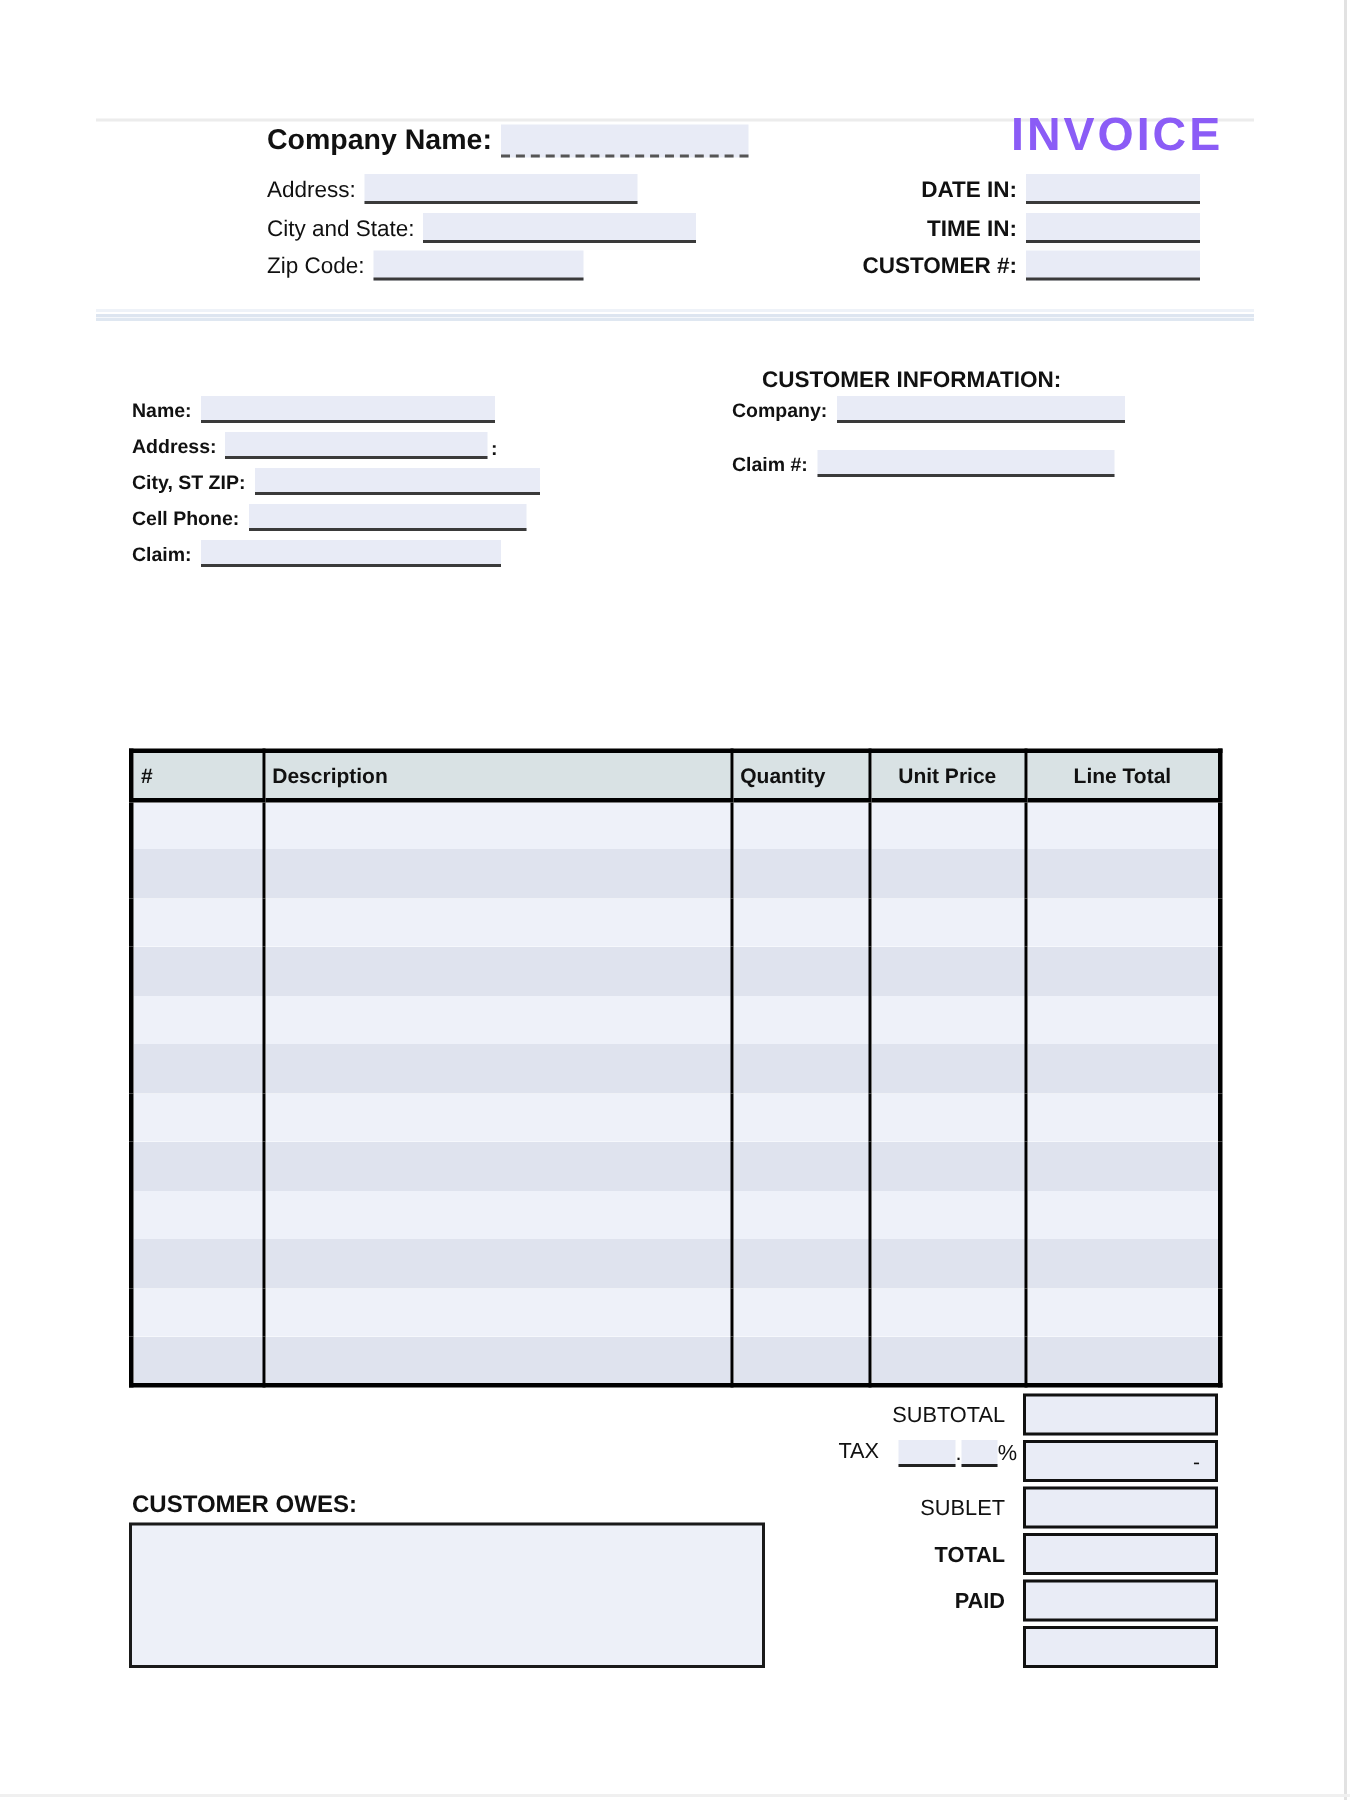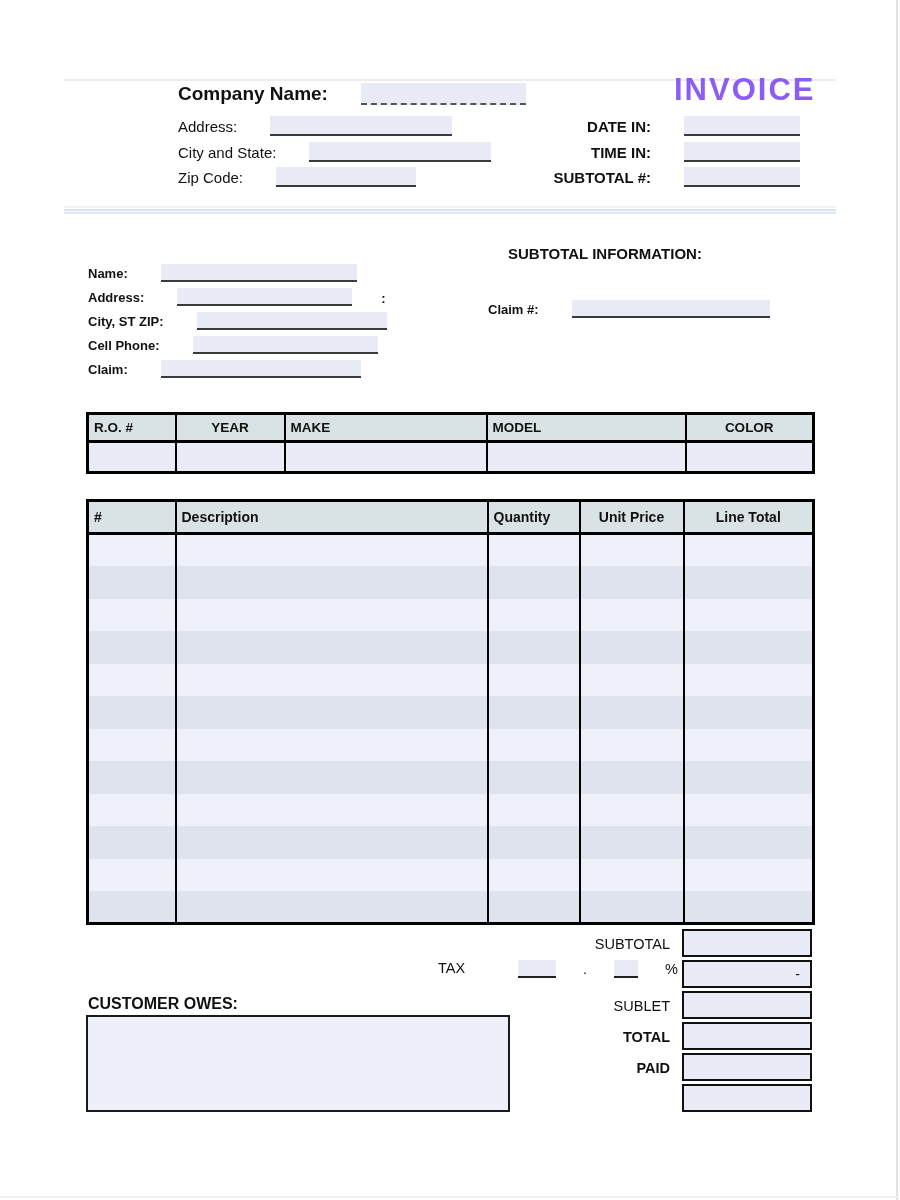--- a/index.html
+++ b/index.html
@@ -1,21 +1,21 @@
 <!DOCTYPE html>
 <html><head>
 <meta charset="utf-8">
 <style>
   * { margin:0; padding:0; box-sizing:border-box; }
   html,body { background:#ffffff; }
   .page {
     position:relative; width:900px; height:1200px; background:#ffffff;
     font-family:"Liberation Sans", sans-serif; color:#111; overflow:hidden;
   }
-  .abs { position:absolute;gap:27px; }
+  .abs { position:absolute; }
 
   
   .edge-top    { left:64px; top:79px; width:772px; height:2px; background:#ececec; }
   .edge-right  { left:896px; top:0; width:2px; height:1200px; background:#e2e2e2; }
   .edge-bottom { left:0; top:1196px; width:900px; height:2px; background:#f0f0f0; }
 
   .watermark {
     left:674px; top:72px; font-size:31px; font-weight:bold; letter-spacing:2px;
     color:#8b5cf6;
   }
@@ -93,21 +93,21 @@
   }
   .s-lab1 { left:430px; top:934px; }
   .s-lab3 { left:430px; top:996px; }
   .s-lab4 { left:430px; top:1027px; }
   .s-lab5 { left:430px; top:1058px; }
   .s-lab6 { left:430px; top:1089px; }
   .s-box1 { top:929px; } .s-box2 { top:960px; } .s-box3 { top:991px; }
   .s-box4 { top:1022px; } .s-box5 { top:1053px; } .s-box6 { top:1084px; }
 
   .tax-row { left:400px; top:958px; width:278px; display:flex; align-items:flex-end; justify-content:flex-end; }
-  .tax-row .tax-lab { font-size:14.5px; line-height:20px; margin-right:26px; }
+  .tax-row .tax-lab { font-size:14.5px; line-height:20px; margin-right:13px; }
   .tax-fld { display:inline-block; background:#e8ebf6; border-bottom:2px solid #222; height:18px; }
   .tax-f1 { width:38px; } .tax-f2 { width:24px; }
   .tax-dot, .tax-pct { font-size:14.5px; line-height:18px; }
 
   .owes-label { left:88px; top:995px; font-size:16px; font-weight:bold; }
   .owes-box {
     left:86px; top:1015px; width:424px; height:97px;
     background:#edf0f8; border:2px solid #1a1a1a;
   }
 </style>
@@ -141,27 +141,27 @@
 
   <div class="abs frow hdr-right hr-1">
     <span class="lbl15">DATE IN:</span>
     <span class="fld" style="width:116px"></span>
   </div>
   <div class="abs frow hdr-right hr-2">
     <span class="lbl15">TIME IN:</span>
     <span class="fld" style="width:116px"></span>
   </div>
   <div class="abs frow hdr-right hr-3">
-    <span class="lbl15">SUBTOTAL #:</span>
+    <span class="lbl15">CUSTOMER #:</span>
     <span class="fld" style="width:116px"></span>
   </div>
 
   <div class="abs divider"></div>
 
-  <div class="abs ins-heading">SUBTOTAL INFORMATION:</div>
+  <div class="abs ins-heading">CUSTOMER INFORMATION:</div>
 
   <div class="abs frow cust-row c-1">
     <span class="lbl">Name:</span>
     <span class="fld" style="width:196px"></span>
   </div>
   <div class="abs frow cust-row c-2">
     <span class="lbl">Address:</span>
     <span class="fld" style="width:175px"></span>
     <span class="addr-colon">:</span>
   </div>
@@ -171,52 +171,29 @@
   </div>
   <div class="abs frow cust-row c-3">
     <span class="lbl">City, ST ZIP:</span>
     <span class="fld" style="width:190px"></span>
   </div>
   <div class="abs frow cust-row c-5">
     <span class="lbl">Claim:</span>
     <span class="fld" style="width:200px"></span>
   </div>
 
+  <div class="abs frow cust-row i-1">
+    <span class="lbl">Company:</span>
+    <span class="fld" style="width:192px"></span>
+  </div>
   <div class="abs frow cust-row i-2">
     <span class="lbl">Claim #:</span>
     <span class="fld" style="width:198px"></span>
   </div>
 
-  <table class="abs formtable vehicle-table">
-    <colgroup>
-      <col style="width:88px">
-        <col style="width:109px">
-        <col style="width:202px">
-      <col style="width:199px">
-        <col style="width:128px">
-    </colgroup>
-    <thead>
-      <tr>
-        <th class="al">R.O. #</th>
-        <th class="ac">YEAR</th>
-        <th class="al">MAKE</th>
-        <th class="al">MODEL</th>
-        <th class="ac">COLOR</th>
-      </tr>
-    </thead>
-    <tbody>
-      <tr>
-        <td></td>
-        <td></td>
-        <td></td>
-        <td></td>
-        <td></td>
-      </tr>
-    </tbody>
-  </table>
 
   <table class="abs formtable items-table">
     <colgroup>
       <col style="width:88px">
         <col style="width:312px">
         <col style="width:92px">
       <col style="width:104px">
         <col style="width:130px">
     </colgroup>
     <thead>

